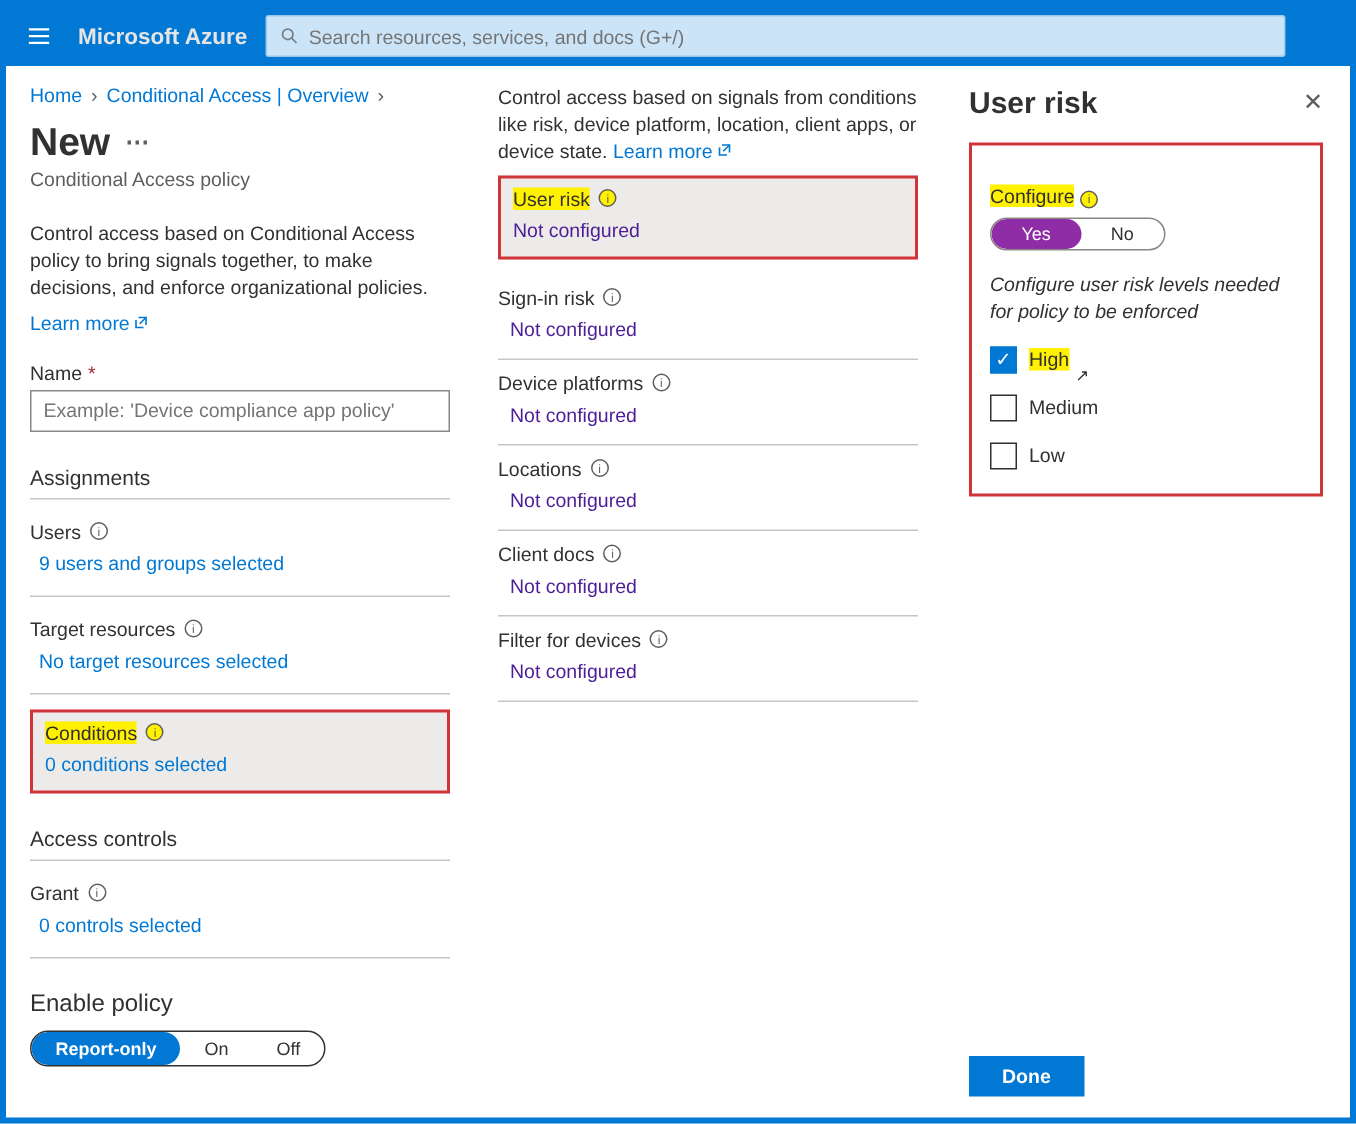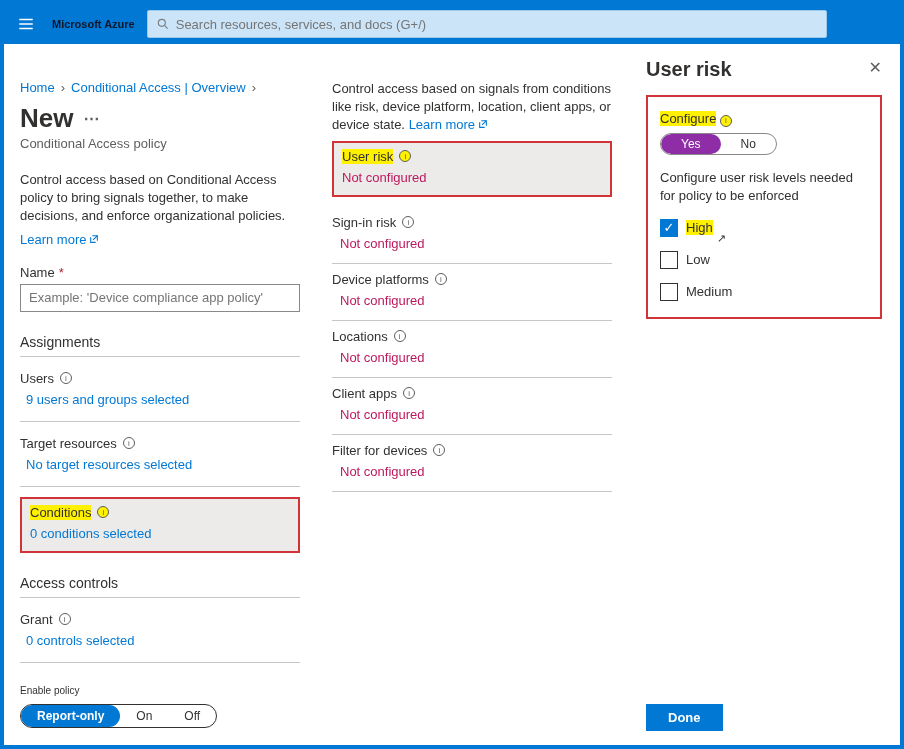--- a/index.html
+++ b/index.html
@@ -1,25 +1,25 @@
 <!DOCTYPE html>
 <html><head>
 <meta charset="utf-8">
 <style>
   * { box-sizing: border-box; margin: 0; padding: 0; }
   body { font-family: "Segoe UI", Arial, sans-serif; font-size: 13px; color: #323130; background: #fff; border: 4px solid #0078d4; width: 904px; height: 749px; overflow: hidden; }
   .topbar { background: #0078d4; height: 40px; display: flex; align-items: center; padding: 0 8px; gap: 12px; }
   .hamburger { width: 28px; height: 28px; display: flex; align-items: center; justify-content: center; color: #fff; cursor: pointer; }
   .hamburger svg { width: 18px; height: 18px; }
-  .brand { color: #0f172a; font-weight: 600; font-size: 11px; }
+  .brand { color: #e5e5e5; font-weight: 600; font-size: 15px; }
   .searchbox { flex: 1; max-width: 680px; background: #cce4f7; border: 1px solid #9ac9ee; border-radius: 2px; height: 28px; display: flex; align-items: center; padding: 0 8px; color: #605e5c; gap: 6px; }
   .searchbox svg { width: 14px; height: 14px; opacity: .7; }
   .searchbox input { border: none; background: transparent; flex: 1; font-size: 13px; outline: none; color: #323130; }
   .content { display: flex; height: calc(100% - 40px); }
-  .left { padding: 12px 16px 12px 16px; display: flex; gap: 32px; flex: 1; overflow: hidden; margin-top: 24px; }
+  .left { padding: 12px 16px 12px 16px; display: flex; gap: 32px; flex: 1; overflow: hidden; }
   .col1 { width: 280px; }
   .col2 { flex: 1; min-width: 270px; }
   .breadcrumb { font-size: 13px; color: #0078d4; display: flex; gap: 6px; align-items: center; margin-bottom: 8px; width: 100%; }
   .breadcrumb a { color: #0078d4; text-decoration: none; cursor: pointer; }
   .breadcrumb .sep { color: #605e5c; }
   h1.title { font-size: 26px; font-weight: 600; margin-bottom: 2px; display: flex; align-items: center; gap: 10px; }
   .sub { color: #605e5c; font-size: 13px; margin-bottom: 20px; }
   .desc { font-size: 13px; color: #323130; line-height: 1.4; margin-bottom: 6px; }
   .learn { color: #0078d4; font-size: 13px; cursor: pointer; text-decoration: none; }
   .learn svg { width: 10px; height: 10px; margin-left: 3px; }
@@ -27,36 +27,36 @@
   .req { color: #a4262c; }
   .info-icon { width: 12px; height: 12px; border: 1px solid #605e5c; border-radius: 50%; display: inline-flex; align-items: center; justify-content: center; font-size: 8px; color: #605e5c; cursor: pointer; }
   input.textfield { width: 100%; height: 28px; border: 1px solid #8a8886; padding: 0 8px; font-size: 13px; }
   .section-head { font-size: 14px; font-weight: 400; margin-top: 22px; padding-bottom: 6px; border-bottom: 1px solid #c8c6c4; }
   .item-label { font-size: 13px; margin-top: 14px; display: flex; gap: 6px; align-items: center; }
   .item-link { color: #0078d4; font-size: 13px; cursor: pointer; margin-top: 6px; display: inline-block; padding-left: 6px; }
   .sel-box { border: 2px solid #d13438; background: #edebe9; padding: 6px 8px 10px 8px; margin-top: 10px; }
   .yel { background: #fff100; }
   .cond-block { border-bottom: 1px solid #c8c6c4; padding: 8px 0 12px 0; }
   .cond-title { font-size: 13px; display: flex; align-items: center; gap: 6px; }
-  .cond-val { color: #be185d; font-size: 13px; margin-top: 6px; padding-left: 8px; cursor: pointer; display:inline-block; }
+  .cond-val { color: #4c1d95; font-size: 13px; margin-top: 6px; padding-left: 8px; cursor: pointer; display:inline-block; }
   .col2 .selected-cond { border: 2px solid #d13438; background: #edebe9; padding: 6px 8px 10px 8px; margin-bottom: 10px; }
   .toggle3 { display: inline-flex; border: 1px solid #323130; border-radius: 14px; overflow: hidden; height: 24px; margin-top: 8px; }
   .toggle3 span { padding: 0 16px; font-size: 12px; display: flex; align-items: center; cursor: pointer; }
   .toggle3 .active { background: #0078d4; color: #fff; font-weight: 600; border-radius: 14px; }
-  .enable-label { font-size: 10px; margin-top: 22px; }
+  .enable-label { font-size: 16px; margin-top: 22px; }
   .create-btn { margin-top: 16px; background: #f3f2f1; border: 1px solid #8a8886; color: #a19f9d; padding: 4px 20px; font-size: 13px; cursor: not-allowed; }
   
   .right { width: 272px; border-left: none; padding: 14px 18px 14px 18px; position: relative; display: flex; flex-direction: column; }
   .right h2 { font-size: 20px; font-weight: 600; margin-bottom: 14px; }
   .close-x { position: absolute; top: 14px; right: 18px; cursor: pointer; font-size: 16px; color: #605e5c; }
-  .config-box { border: 2px solid #d13438; padding: 14px 12px 16px 12px; }
+  .config-box { border: 2px solid #d13438; padding: 26px 12px 16px 12px; }
   .pill { display: inline-flex; border: 1px solid #8a8886; border-radius: 12px; height: 22px; overflow: hidden; margin-top: 6px; justify-content: center; }
   .pill span { padding: 0 20px; font-size: 12px; display: flex; align-items: center; cursor: pointer; }
   .pill .on { background: #8e2da5; color: #fff; border-radius: 12px; }
-  .risk-desc { font-size: 13px; margin-top: 14px; line-height: 1.4; }
+  .risk-desc { font-size: 13px; margin-top: 14px; line-height: 1.4; font-style: italic; }
   .chk-row { display: flex; align-items: center; gap: 8px; margin-top: 14px; font-size: 13px; }
   .chk { width: 18px; height: 18px; border: 1px solid #323130; display: flex; align-items: center; justify-content: center; cursor: pointer; }
   .chk.checked { background: #0078d4; border-color: #0078d4; color: #fff; font-size: 13px; }
   .done-btn { margin-top: auto; background: #0078d4; color: #fff; border: none; padding: 6px 22px; font-size: 13px; cursor: pointer; align-self: flex-start; font-weight: bold; }
   .cursor-icon { position: relative; display: inline-block; width: 0; }
   .cursor-icon::after { content: "↖"; position: absolute; left: -4px; top: 4px; font-size: 11px; transform: scaleX(-1); }
   .more { color: #605e5c; cursor: pointer; font-size: 16px; }
 </style>
 </head>
 <body>
@@ -183,21 +183,21 @@
       <div class="cond-block">
         <div class="cond-title">
             <span>Locations</span>
             <span class="info-icon">i</span>
           </div>
         <a class="cond-val">Not configured</a>
       </div>
 
       <div class="cond-block">
         <div class="cond-title">
-            <span>Client apps</span>
+            <span>Client docs</span>
             <span class="info-icon">i</span>
           </div>
         <a class="cond-val">Not configured</a>
       </div>
 
       <div class="cond-block">
         <div class="cond-title">
             <span>Filter for devices</span>
             <span class="info-icon">i</span>
           </div>
@@ -218,23 +218,23 @@
       </div>
       <div class="risk-desc">Configure user risk levels needed for policy to be enforced</div>
 
       <div class="chk-row">
         <div class="chk checked">✓</div>
         <span class="yel">High</span>
           <span class="cursor-icon"></span>
       </div>
       <div class="chk-row">
         <div class="chk"></div>
-        <span>Low</span>
+        <span>Medium</span>
       </div>
       <div class="chk-row">
         <div class="chk"></div>
-        <span>Medium</span>
+        <span>Low</span>
       </div>
     </div>
 
     <button class="done-btn">Done</button>
   </div>
 </div>
 
 </body></html>

